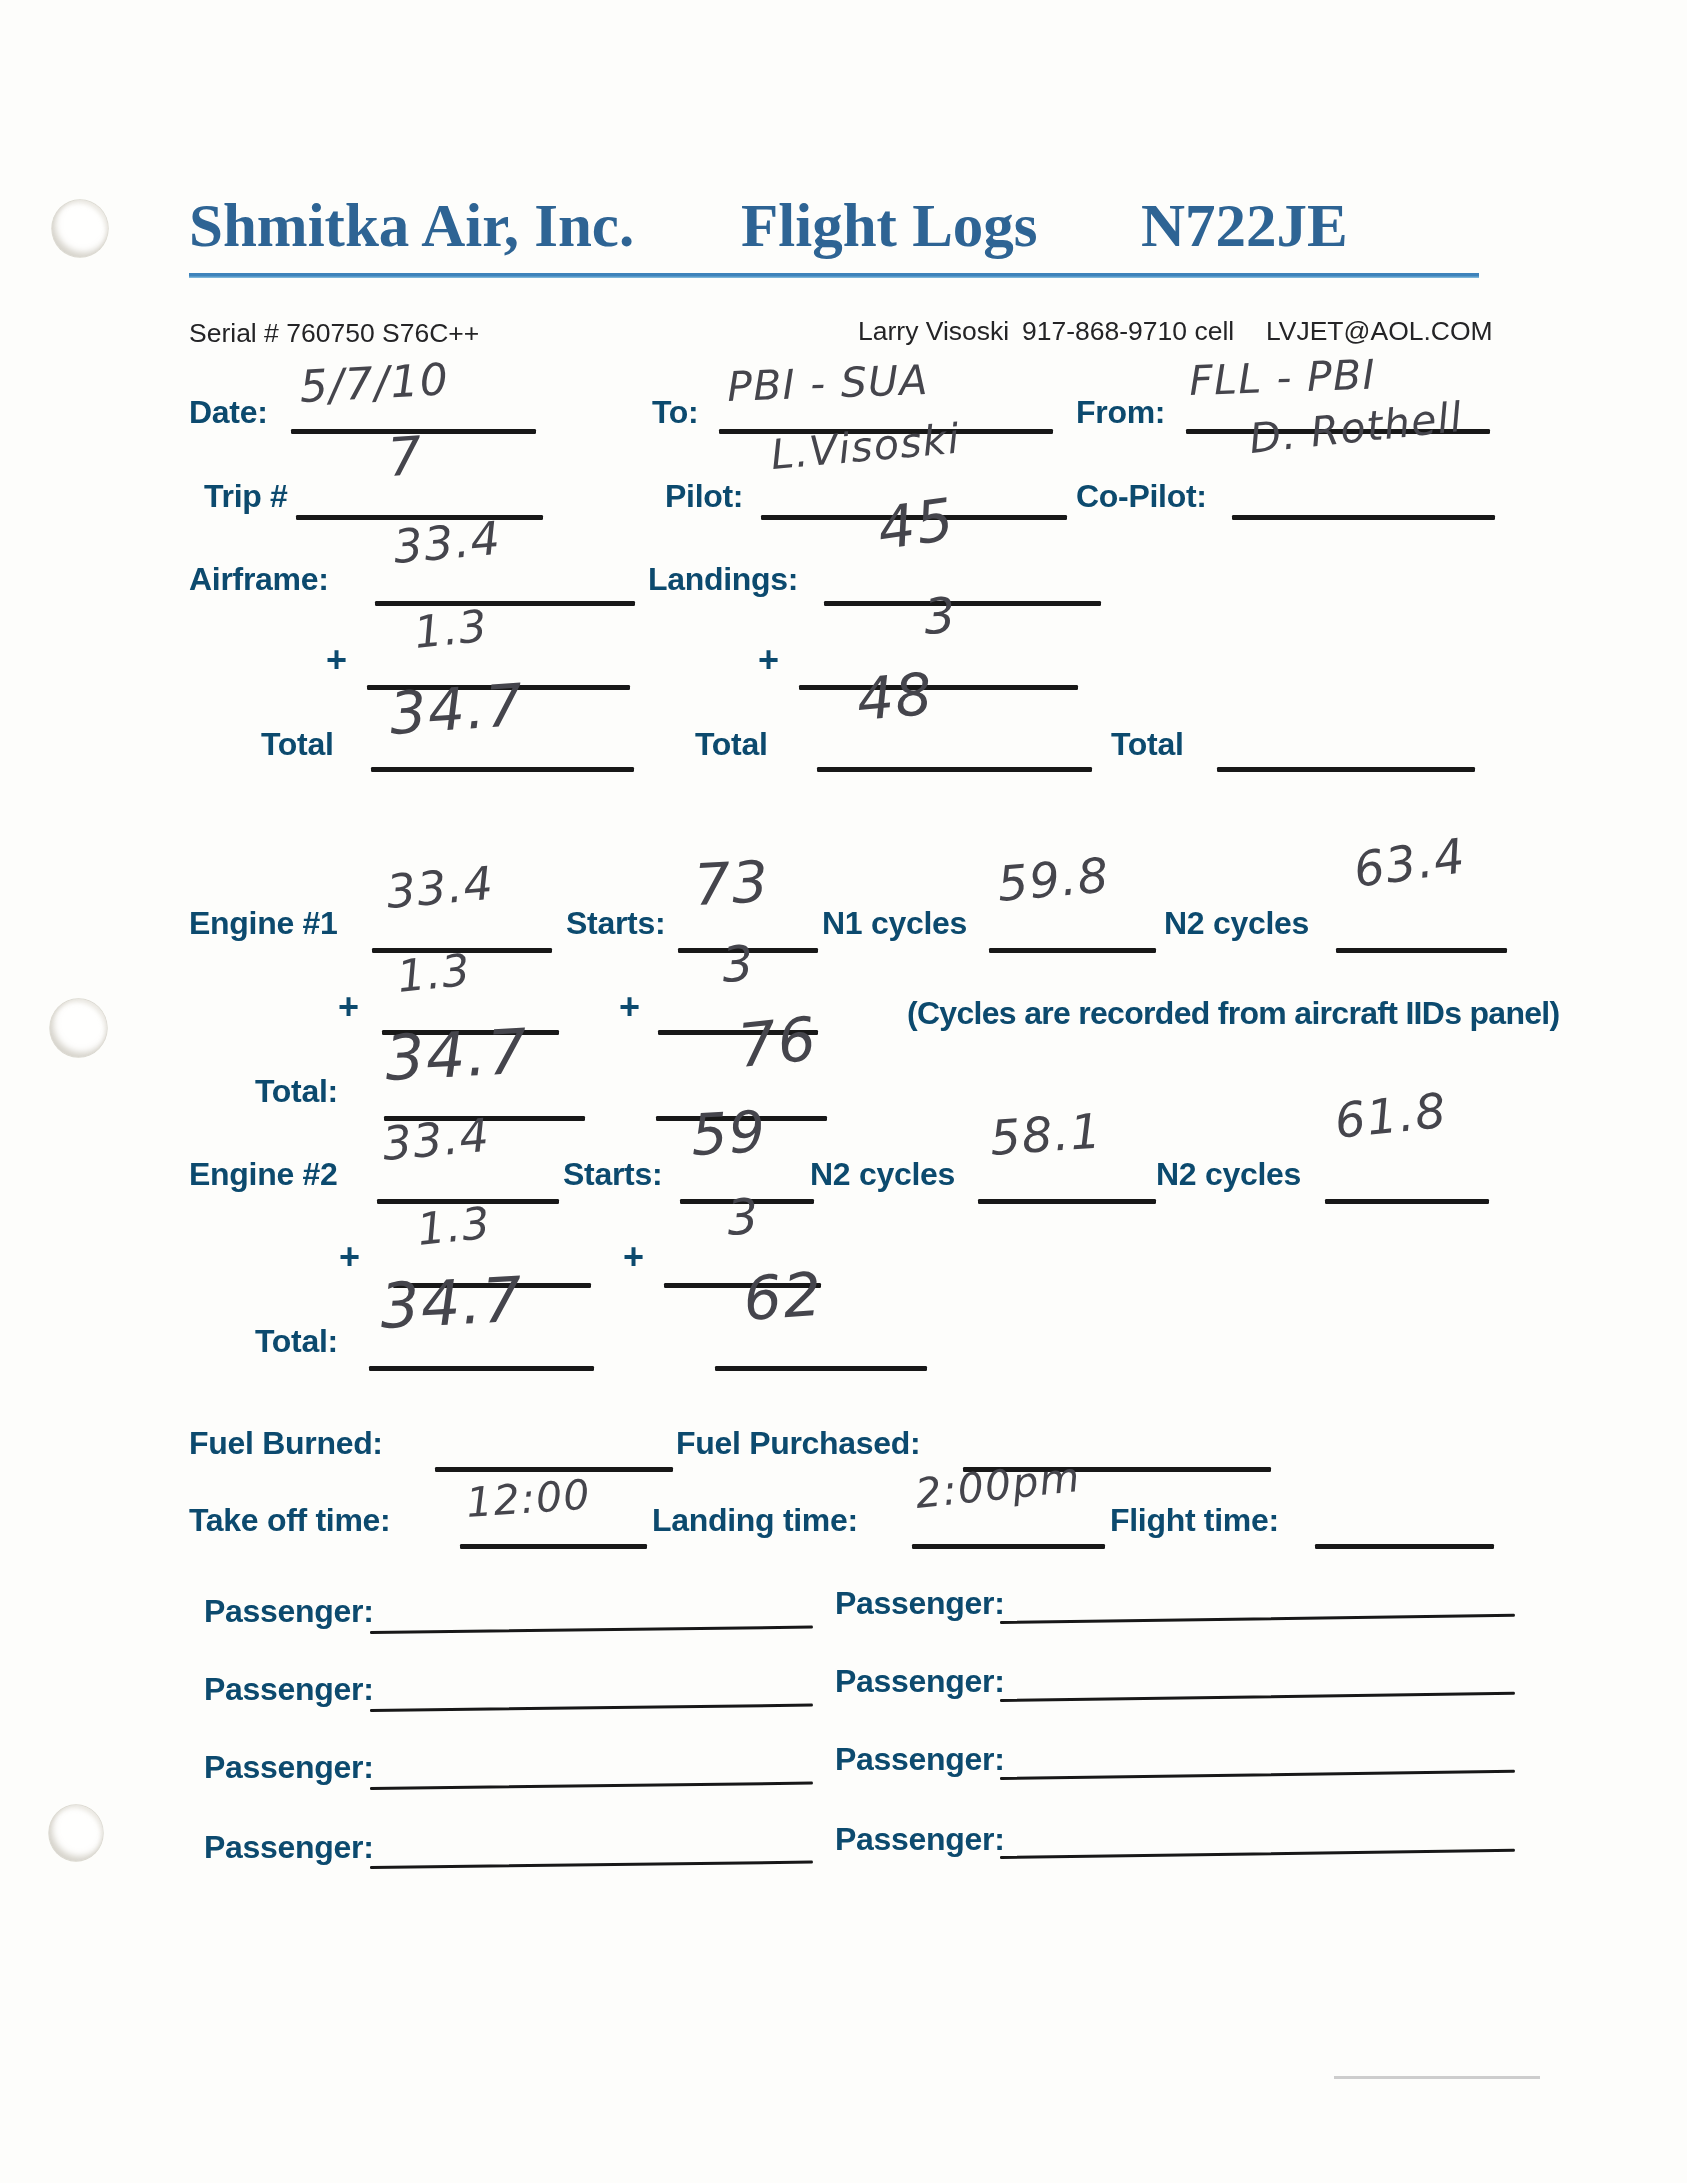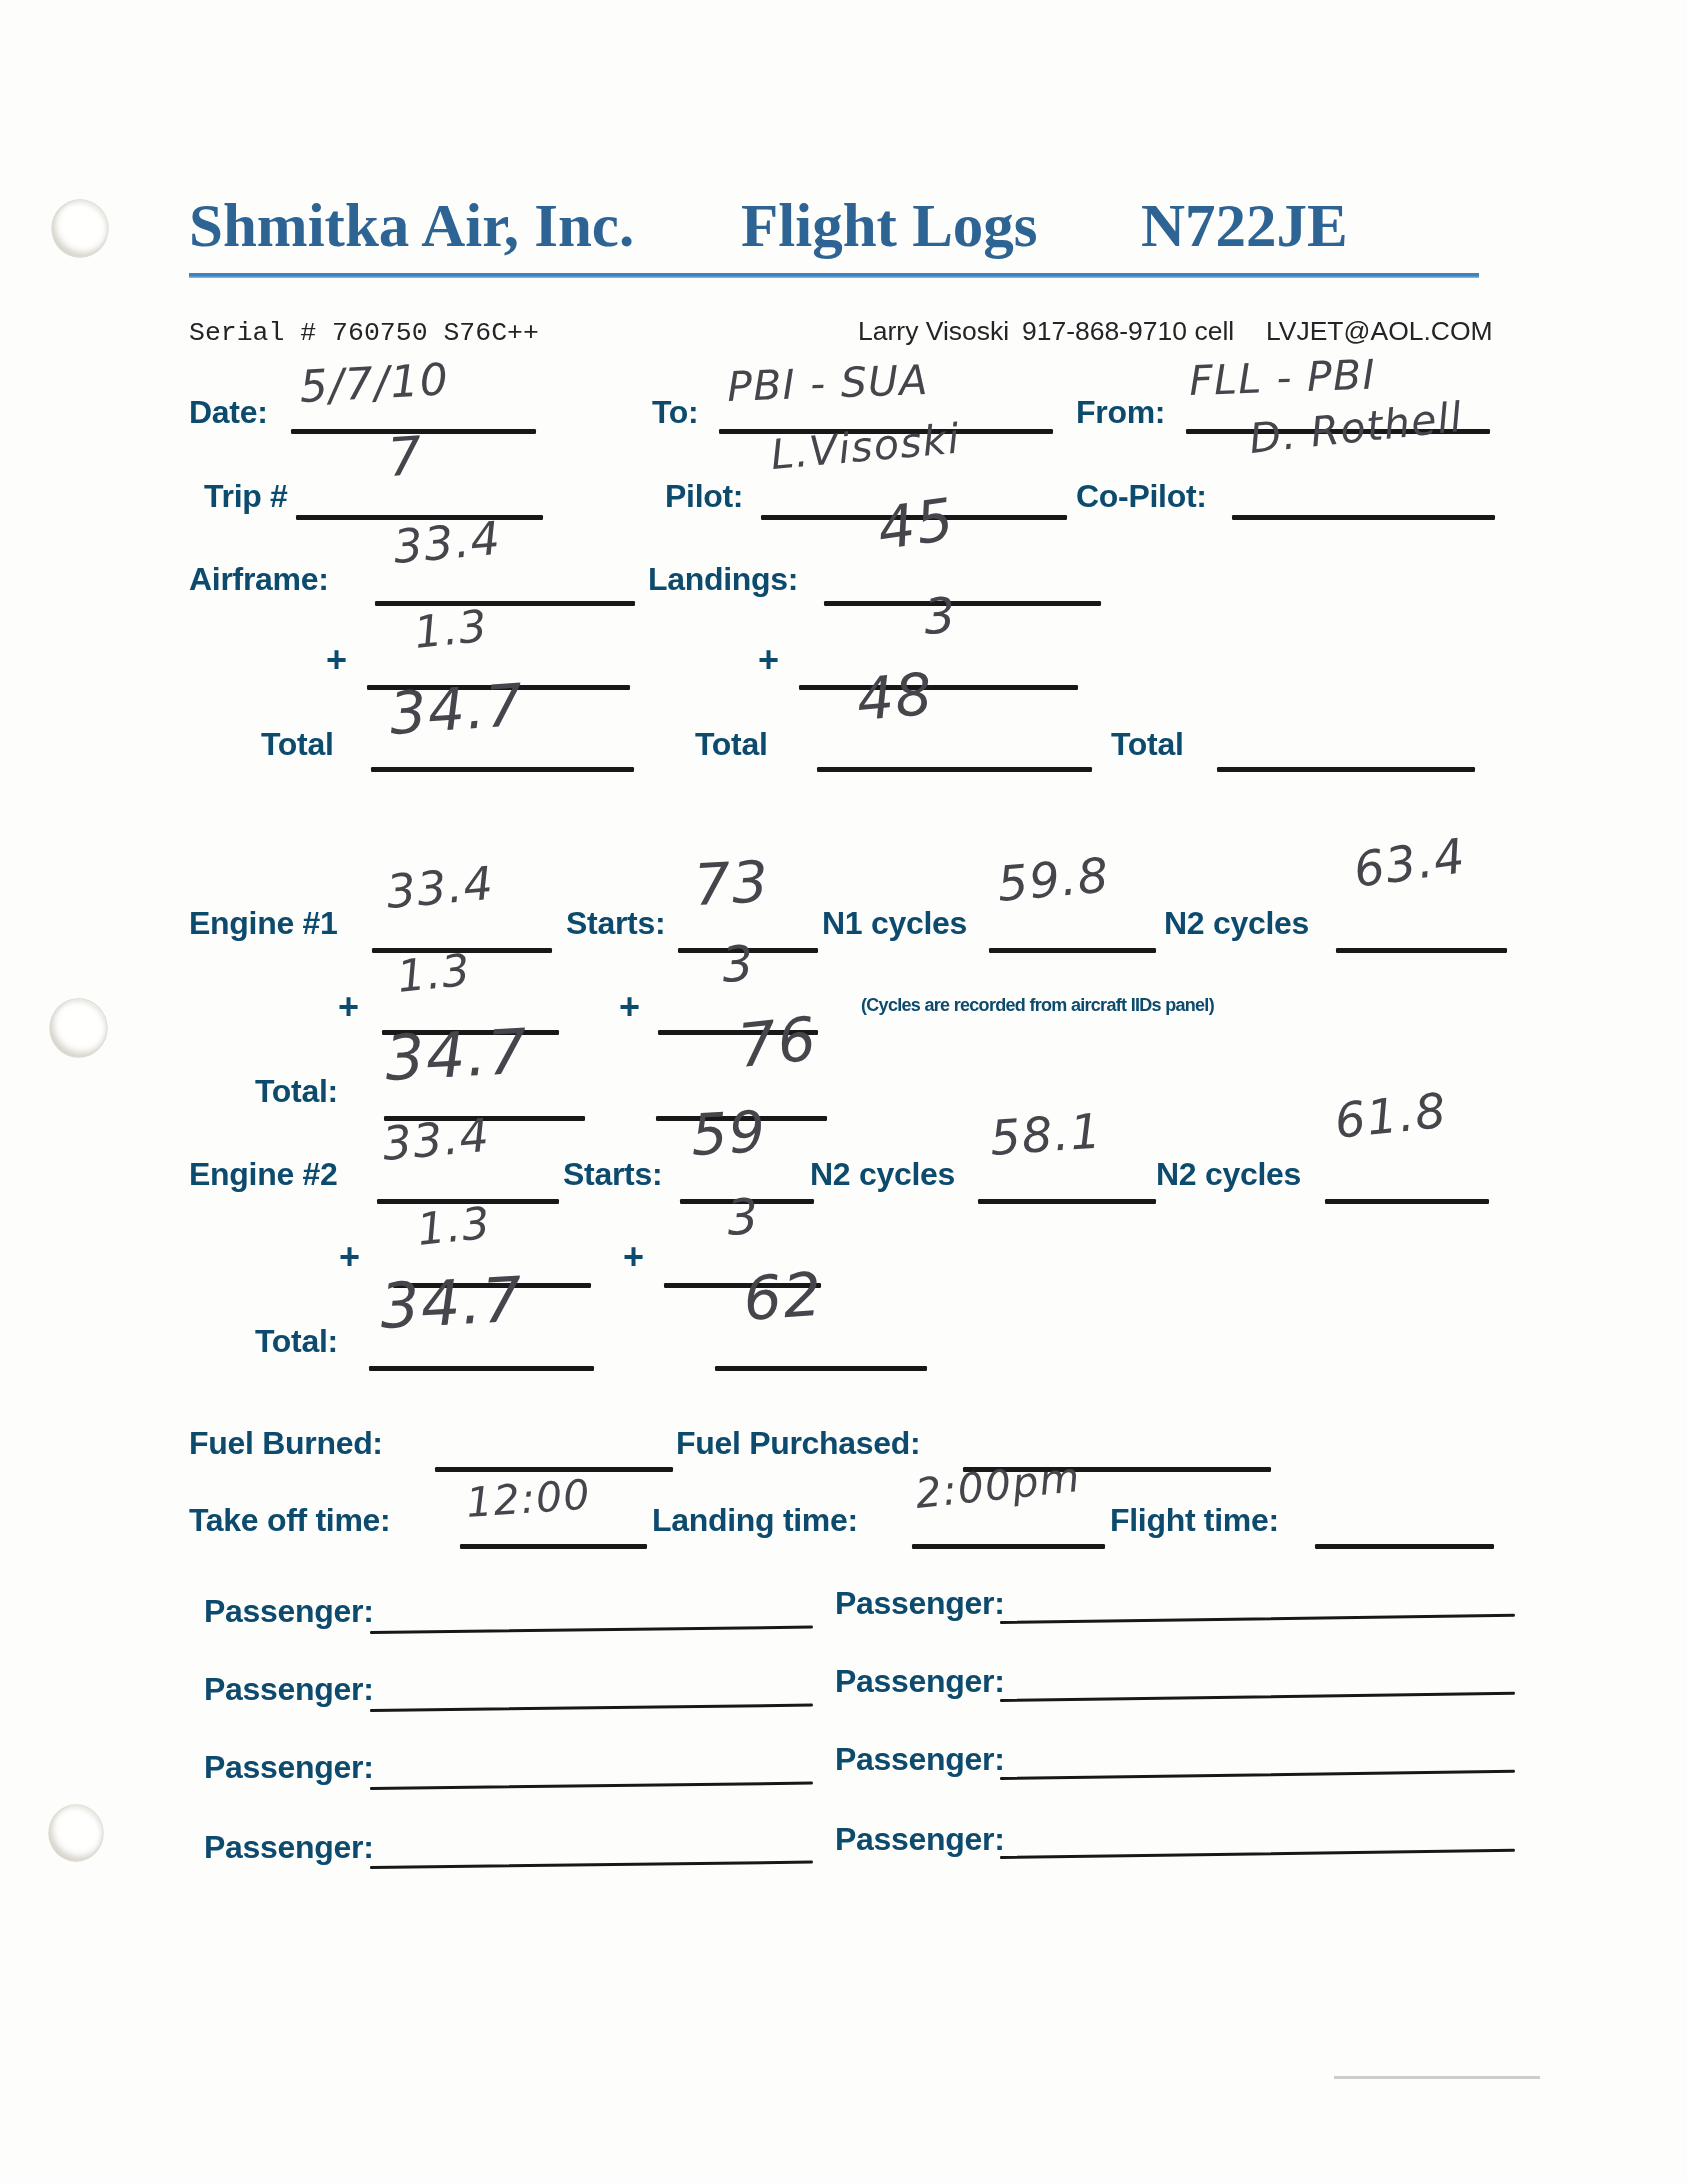--- a/index.html
+++ b/index.html
@@ -15,21 +15,21 @@
   .lbl{
     position:absolute;
     font-family:"Liberation Sans",sans-serif;
     font-weight:700;
     font-size:32px;
     color:#0c4a6e;
     white-space:nowrap;
     letter-spacing:-0.3px;
   }
   .plus{font-size:36px;}
-  .note{font-size:18px;letter-spacing:-0.7px;}
+  .note{font-size:32px;letter-spacing:-0.7px;margin-left:46px;}
   .meta{font-weight:400;font-size:26.5px;color:#242426;letter-spacing:0;}
   
   .ul{
     position:absolute;
     height:4.6px;
     background:#181818;
     border-radius:1.3px;
   }
   .ul.thin{height:3.3px;}
   
@@ -81,21 +81,21 @@
 
   <div class="hole" style="left:52px;top:200px;width:56px;height:57px;"></div>
   <div class="hole" style="left:50px;top:999px;width:57px;height:58px;"></div>
   <div class="hole" style="left:49px;top:1805px;width:54px;height:56px;"></div>
 
   <div class="title" style="left:741px;top:191px;">Flight Logs</div>
   <div class="title" style="left:189px;top:191px;">Shmitka Air, Inc.</div>
   <div class="title" style="left:1141px;top:191px;">N722JE</div>
   <div class="headrule"></div>
 
-  <div class="lbl meta" style="left:189px;top:318px;font-family:Liberation Mono, monospace;">Serial # 760750 S76C++</div>
+  <div class="lbl meta" style="left:189px;top:318px;">Serial # 760750 S76C++</div>
   <div class="lbl meta" style="left:858px;top:316px;">Larry Visoski</div>
   <div class="lbl meta" style="left:1022px;top:316px;">917-868-9710 cell</div>
   <div class="lbl meta" style="left:1266px;top:316px;">LVJET@AOL.COM</div>
 
   <div class="lbl" style="left:189px;top:394px;">Date:</div>
   <div class="ul" style="left:291px;top:429px;width:245px;"></div>
   <div class="hw" style="left:301px;top:361px;font-size:44px;transform:rotate(-3deg);">5/7/10</div>
 
   <div class="lbl" style="left:652px;top:394px;">To:</div>
   <div class="ul" style="left:719px;top:429px;width:334px;"></div>

